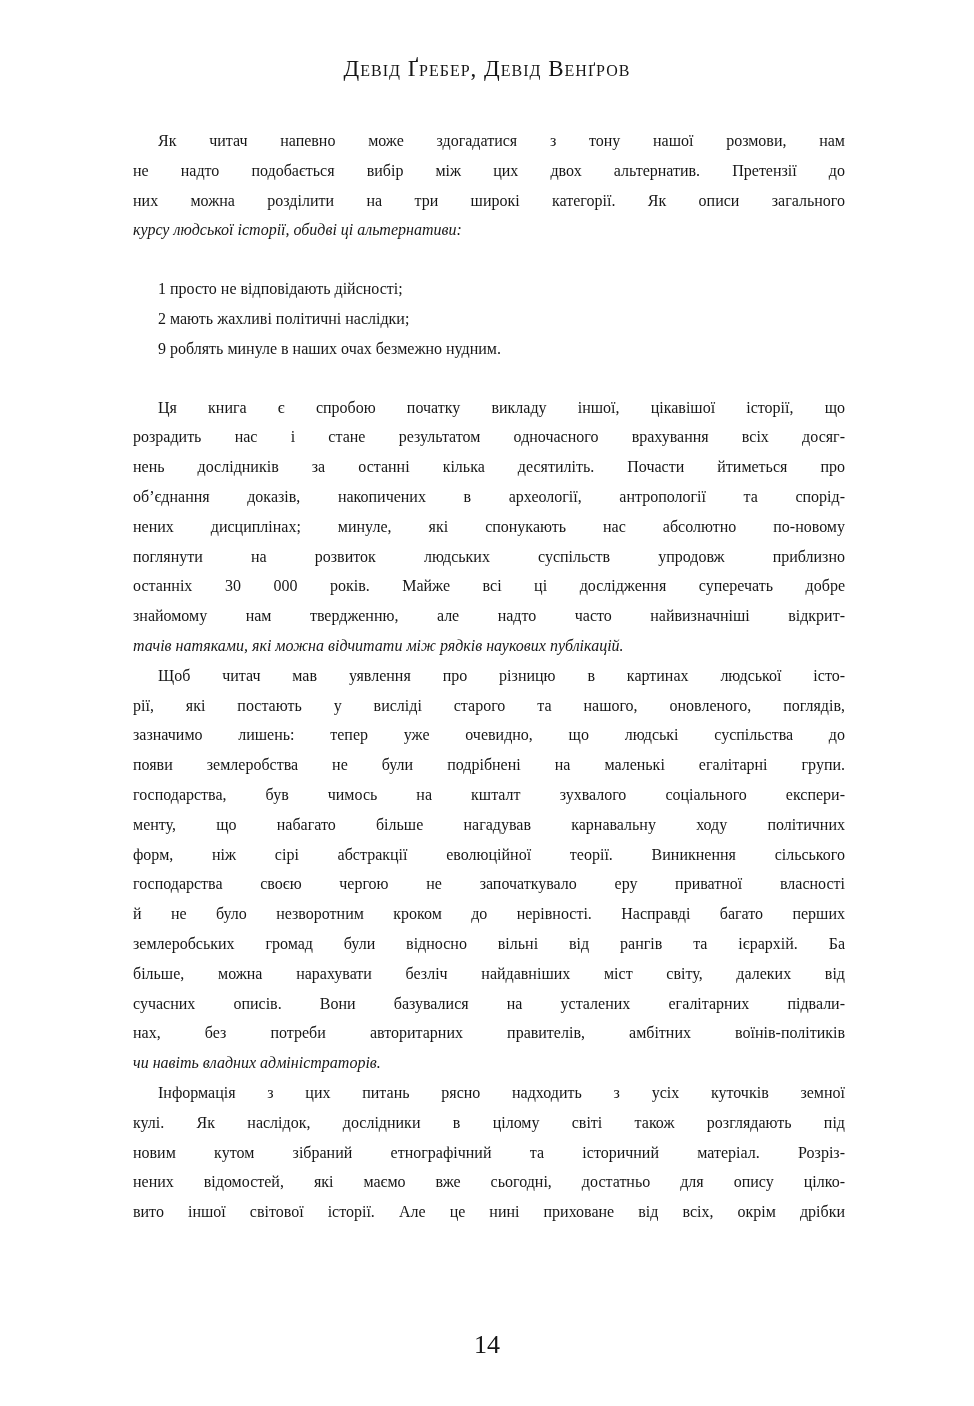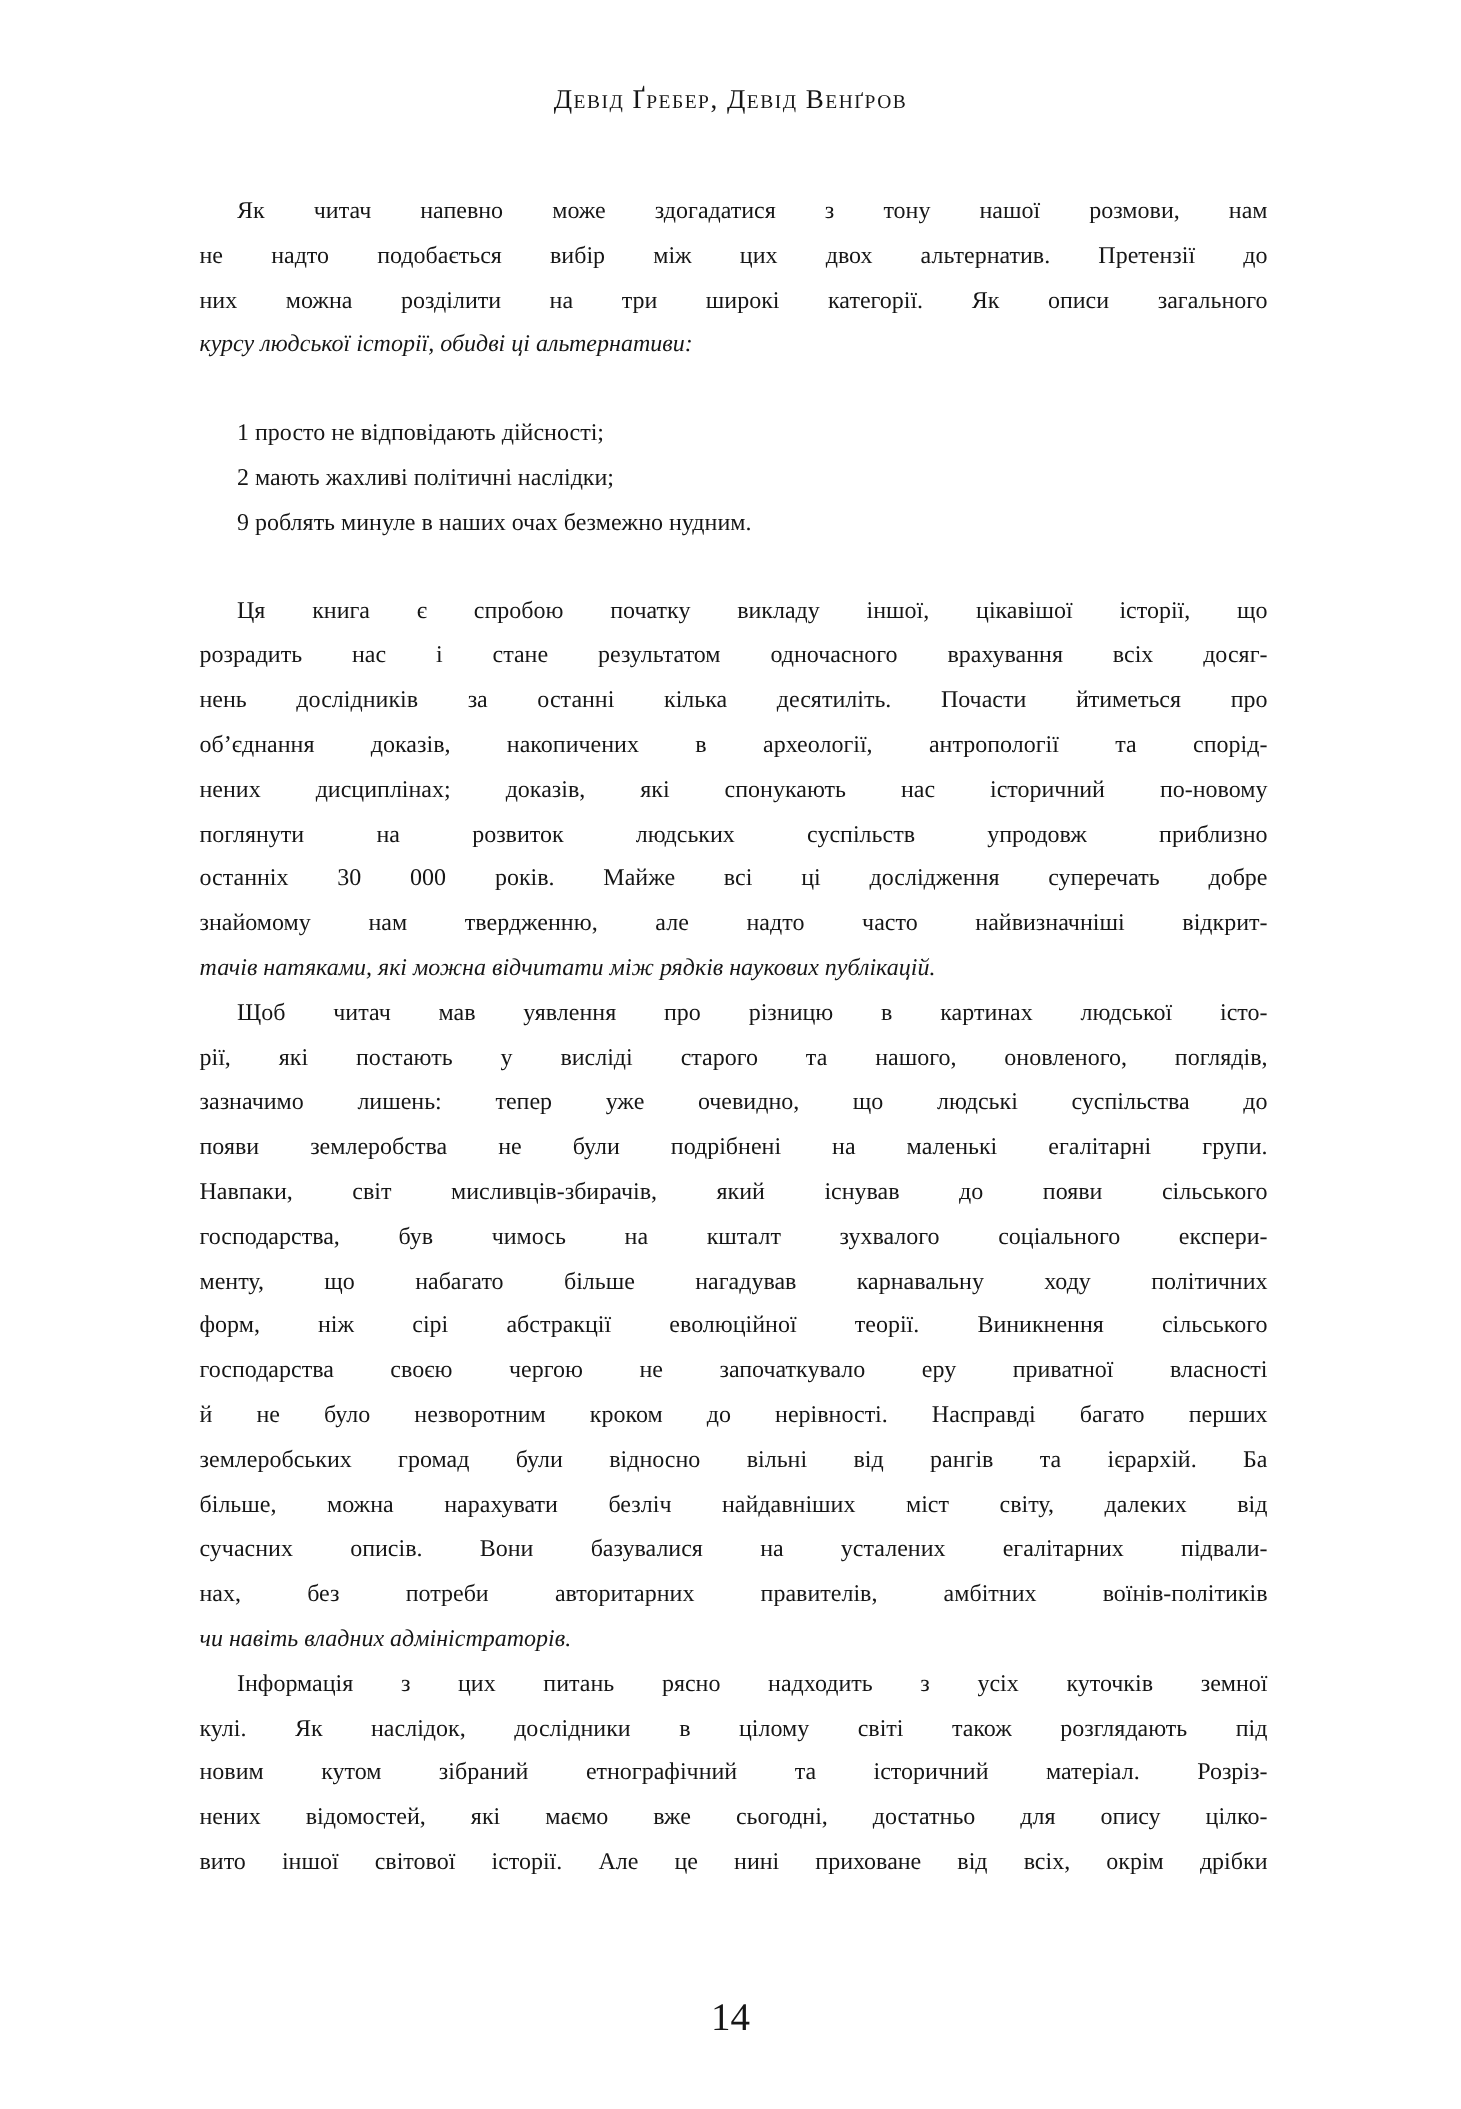--- a/index.html
+++ b/index.html
@@ -15,21 +15,21 @@
     font-family: "Liberation Serif", "DejaVu Serif", serif;
     overflow: hidden;
   }
 
   .running-header {
     position: absolute;
     top: 56px;
     left: 0;
     width: 100%;
     text-align: center;
-    font-size: 18px;
+    font-size: 23px;
     font-variant: small-caps;
     letter-spacing: 1px;
   }
 
   .body-text {
     position: absolute;
     left: 133px;
     top: 126px;
     width: 712px;
     font-size: 16px;
@@ -79,33 +79,32 @@
         <div class="line">1 просто не відповідають дійсності;</div>
         <div class="line">2 мають жахливі політичні наслідки;</div>
         <div class="line">9 роблять минуле в наших очах безмежно нудним.</div>
       </div>
 
     <div class="para gap-above" data-justify-last="false">
         <div class="line">Ця книга є спробою початку викладу іншої, цікавішої історії, що</div>
         <div class="line">розрадить нас і стане результатом одночасного врахування всіх досяг-</div>
         <div class="line">нень дослідників за останні кілька десятиліть. Почасти йтиметься про</div>
         <div class="line">об’єднання доказів, накопичених в археології, антропології та спорід-</div>
-        <div class="line">нених дисциплінах; доказів, які спонукають нас історичний по-новому</div>
+        <div class="line">нених дисциплінах; минуле, які спонукають нас абсолютно по-новому</div>
         <div class="line">поглянути на розвиток людських суспільств упродовж приблизно</div>
         <div class="line">останніх 30 000 років. Майже всі ці дослідження суперечать добре</div>
         <div class="line">знайомому нам твердженню, але надто часто найвизначніші відкрит-</div>
         <div class="line">тачів натяками, які можна відчитати між рядків наукових публікацій.</div>
       </div>
 
     <div class="para" data-justify-last="false">
         <div class="line">Щоб читач мав уявлення про різницю в картинах людської істо-</div>
         <div class="line">рії, які постають у висліді старого та нашого, оновленого, поглядів,</div>
         <div class="line">зазначимо лишень: тепер уже очевидно, що людські суспільства до</div>
         <div class="line">появи землеробства не були подрібнені на маленькі егалітарні групи.</div>
-        <div class="line">Навпаки, світ мисливців-збирачів, який існував до появи сільського</div>
         <div class="line">господарства, був чимось на кшталт зухвалого соціального експери-</div>
         <div class="line">менту, що набагато більше нагадував карнавальну ходу політичних</div>
         <div class="line">форм, ніж сірі абстракції еволюційної теорії. Виникнення сільського</div>
         <div class="line">господарства своєю чергою не започаткувало еру приватної власності</div>
         <div class="line">й не було незворотним кроком до нерівності. Насправді багато перших</div>
         <div class="line">землеробських громад були відносно вільні від рангів та ієрархій. Ба</div>
         <div class="line">більше, можна нарахувати безліч найдавніших міст світу, далеких від</div>
         <div class="line">сучасних описів. Вони базувалися на усталених егалітарних підвали-</div>
         <div class="line">нах, без потреби авторитарних правителів, амбітних воїнів-політиків</div>
         <div class="line">чи навіть владних адміністраторів.</div>

